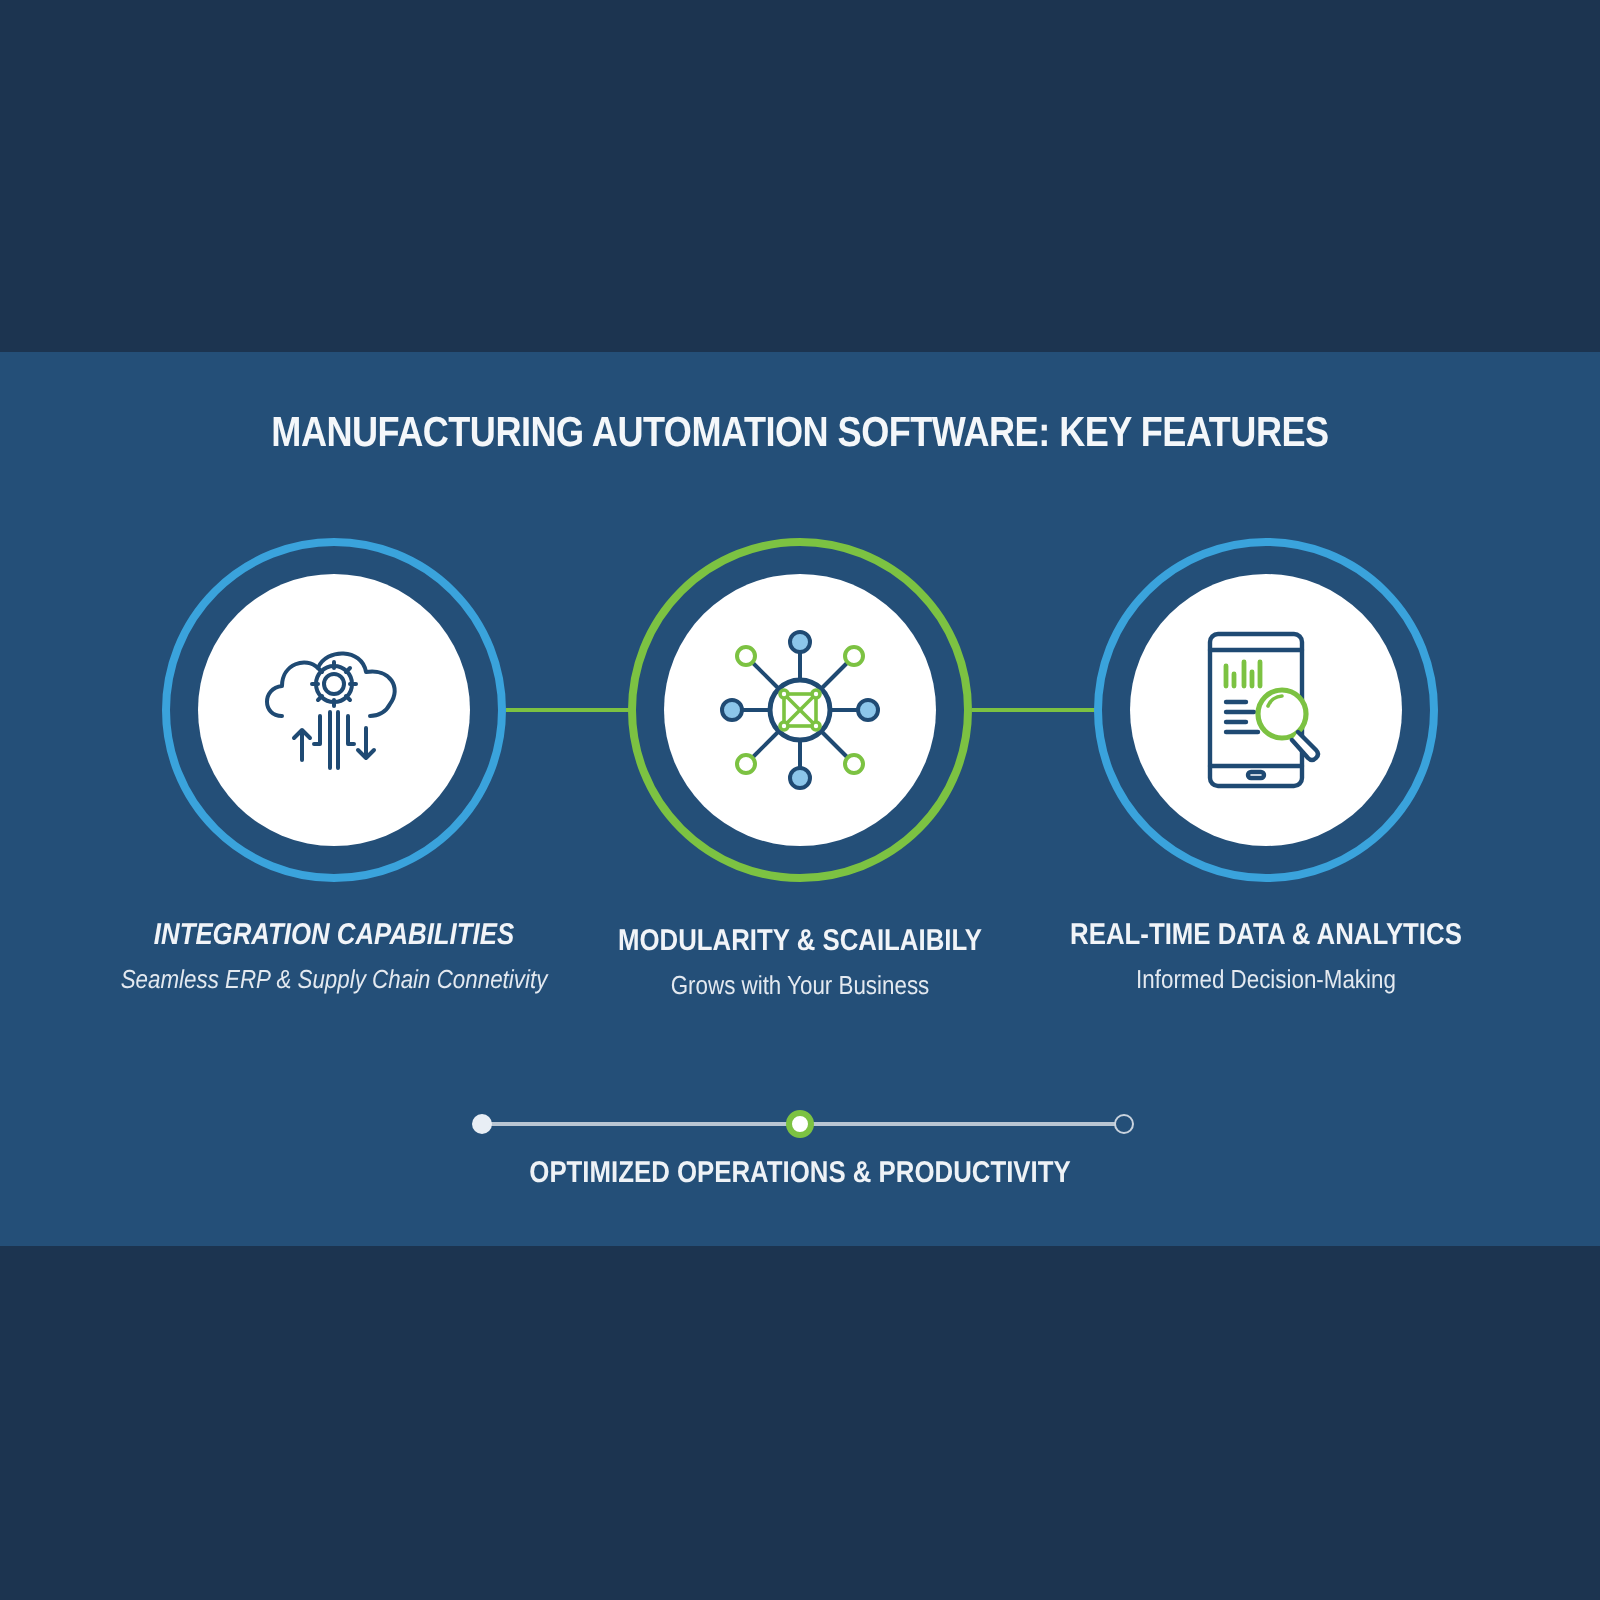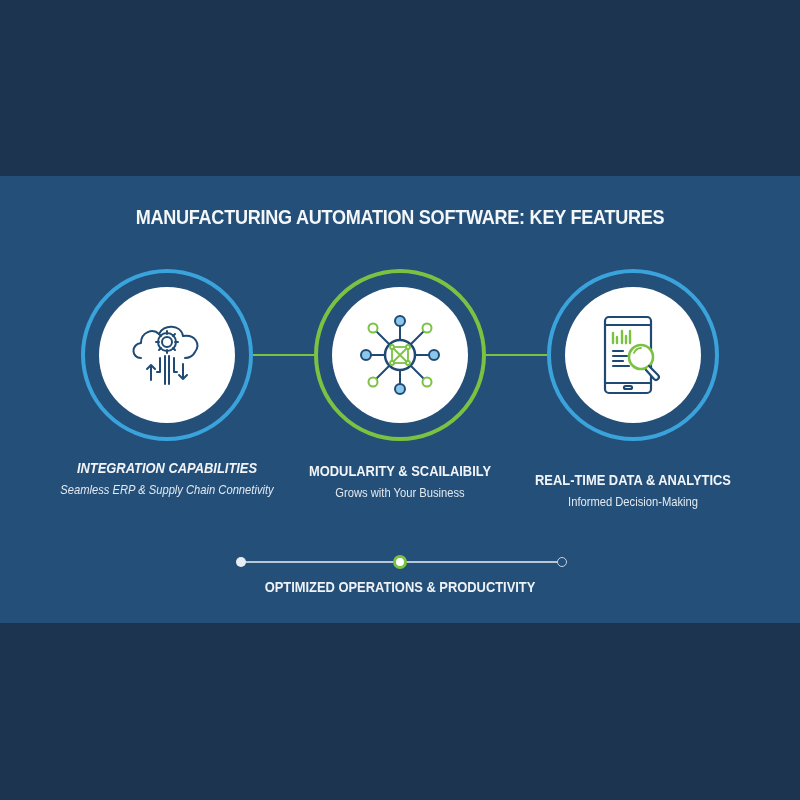--- a/index.html
+++ b/index.html
@@ -110,21 +110,21 @@
 </div>
 
 <div class="feat" style="left:37px;top:459px;font-style:italic;">
   <div class="h">INTEGRATION CAPABILITIES</div>
   <div class="s">Seamless ERP &amp; Supply Chain Connetivity</div>
 </div>
 <div class="feat" style="left:270px;top:462px;">
   <div class="h">MODULARITY &amp; SCAILAIBILY</div>
   <div class="s">Grows with Your Business</div>
 </div>
-<div class="feat" style="left:503px;top:471px;">
+<div class="feat" style="left:503px;top:459px;">
   <div class="h">REAL-TIME DATA &amp; ANALYTICS</div>
   <div class="s">Informed Decision-Making</div>
 </div>
 
 <div class="track"></div>
 <div class="dot" style="left:236px;top:557px;width:10px;height:10px;background:#e8eef5;"></div>
 <div class="dot" style="left:393px;top:555px;width:14px;height:14px;background:#ffffff;border:3px solid #7cc242;"></div>
 <div class="dot" style="left:557px;top:557px;width:10px;height:10px;background:#244f78;border:1.5px solid #c9d3de;"></div>
 
 <div class="footer">OPTIMIZED OPERATIONS &amp; PRODUCTIVITY</div>

